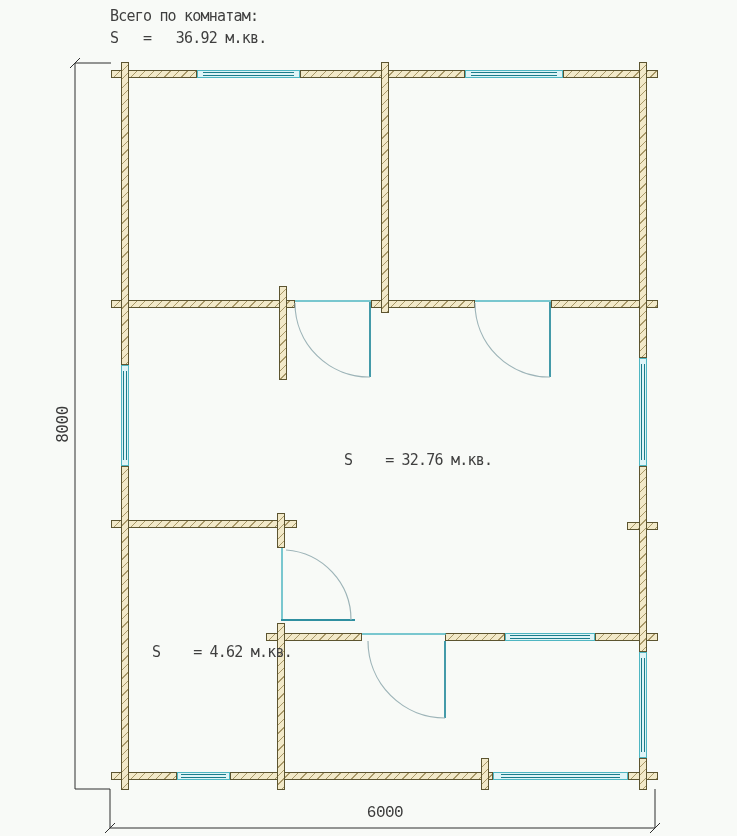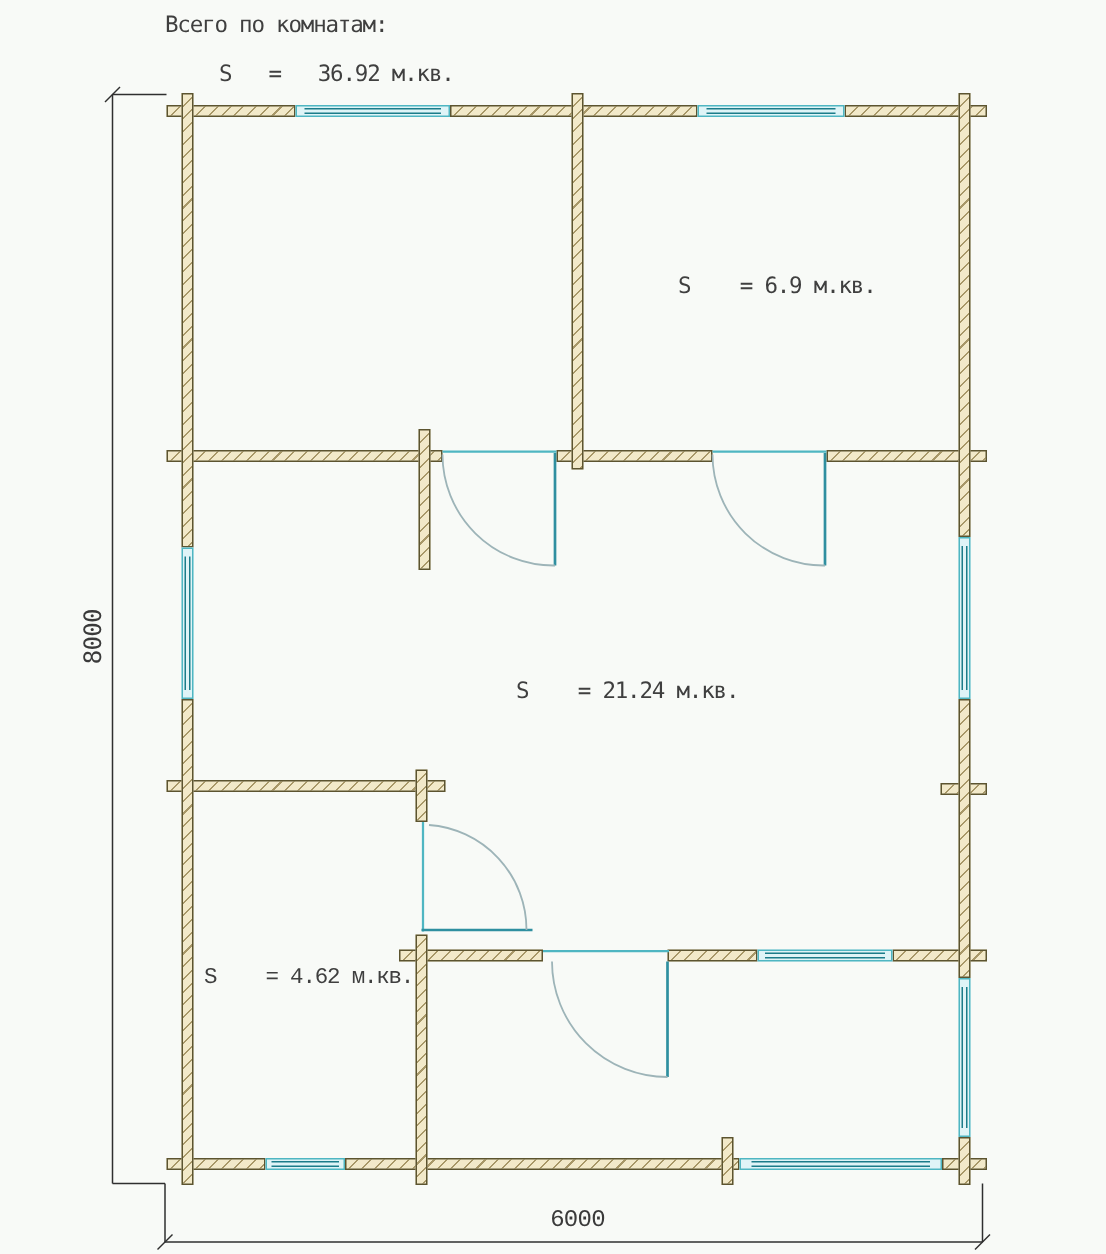--- a/index.html
+++ b/index.html
@@ -18,21 +18,21 @@
   .win-v::before{content:"";position:absolute;top:5%;bottom:5%;left:1px;right:1px;
         border-left:1px solid #1b7c8a;border-right:1px solid #1b7c8a;}
   svg.overlay{position:absolute;left:0;top:0;pointer-events:none;}
 </style>
 </head>
 <body>
 
 <div class="canvas">
 
   <div class="cadtext" style="left:110px;top:6px;">Всего по комнатам:</div>
-  <div class="cadtext" style="left:110px;top:39px;margin-left:36px;">S   =   36.92 м.кв.</div>
+  <div class="cadtext" style="left:110px;top:28px;">S   =   36.92 м.кв.</div>
 
   <div class="wall" style="left:111px;top:70px;width:86px;height:8px;"></div>
   <div class="wall" style="left:300px;top:70px;width:165px;height:8px;"></div>
   <div class="wall" style="left:563px;top:70px;width:95px;height:8px;"></div>
 
   <div class="wall" style="left:111px;top:300px;width:184px;height:8px;"></div>
   <div class="wall" style="left:371px;top:300px;width:104px;height:8px;"></div>
   <div class="wall" style="left:551px;top:300px;width:107px;height:8px;"></div>
 
   <div class="wall" style="left:111px;top:520px;width:186px;height:8px;"></div>
@@ -104,20 +104,19 @@
       <line x1="75" y1="789" x2="110" y2="789"></line>
       <line x1="110" y1="789" x2="110" y2="828"></line>
       <line x1="110" y1="828" x2="655" y2="828"></line>
       <line x1="655" y1="828" x2="655" y2="789"></line>
       <line x1="70" y1="68" x2="80" y2="58"></line>
       <line x1="105" y1="833" x2="115" y2="823"></line>
       <line x1="650" y1="833" x2="660" y2="823"></line>
     </g>
   </svg>
 
-  <div class="cadtext" style="left:452px;top:180px;">S    = 6.9 м.кв.</div>
-  <div class="cadtext" style="left:344px;top:450px;">S    = 21.24 м.кв.</div>
-  <div class="cadtext" style="left:136px;top:642px;font-family:Liberation Mono, monospace;">S    = 4.62 м.кв.</div>
+  <div class="cadtext" style="left:344px;top:450px;">S    = 32.76 м.кв.</div>
+  <div class="cadtext" style="left:152px;top:642px;">S    = 4.62 м.кв.</div>
 
   <div class="dimtext" style="left:30px;top:415px;width:64px;transform:rotate(-90deg);">8000</div>
   <div class="dimtext" style="left:353px;top:804px;width:64px;font-family:Liberation Mono, monospace;">6000</div>
 
 </div>
 
 </body></html>

